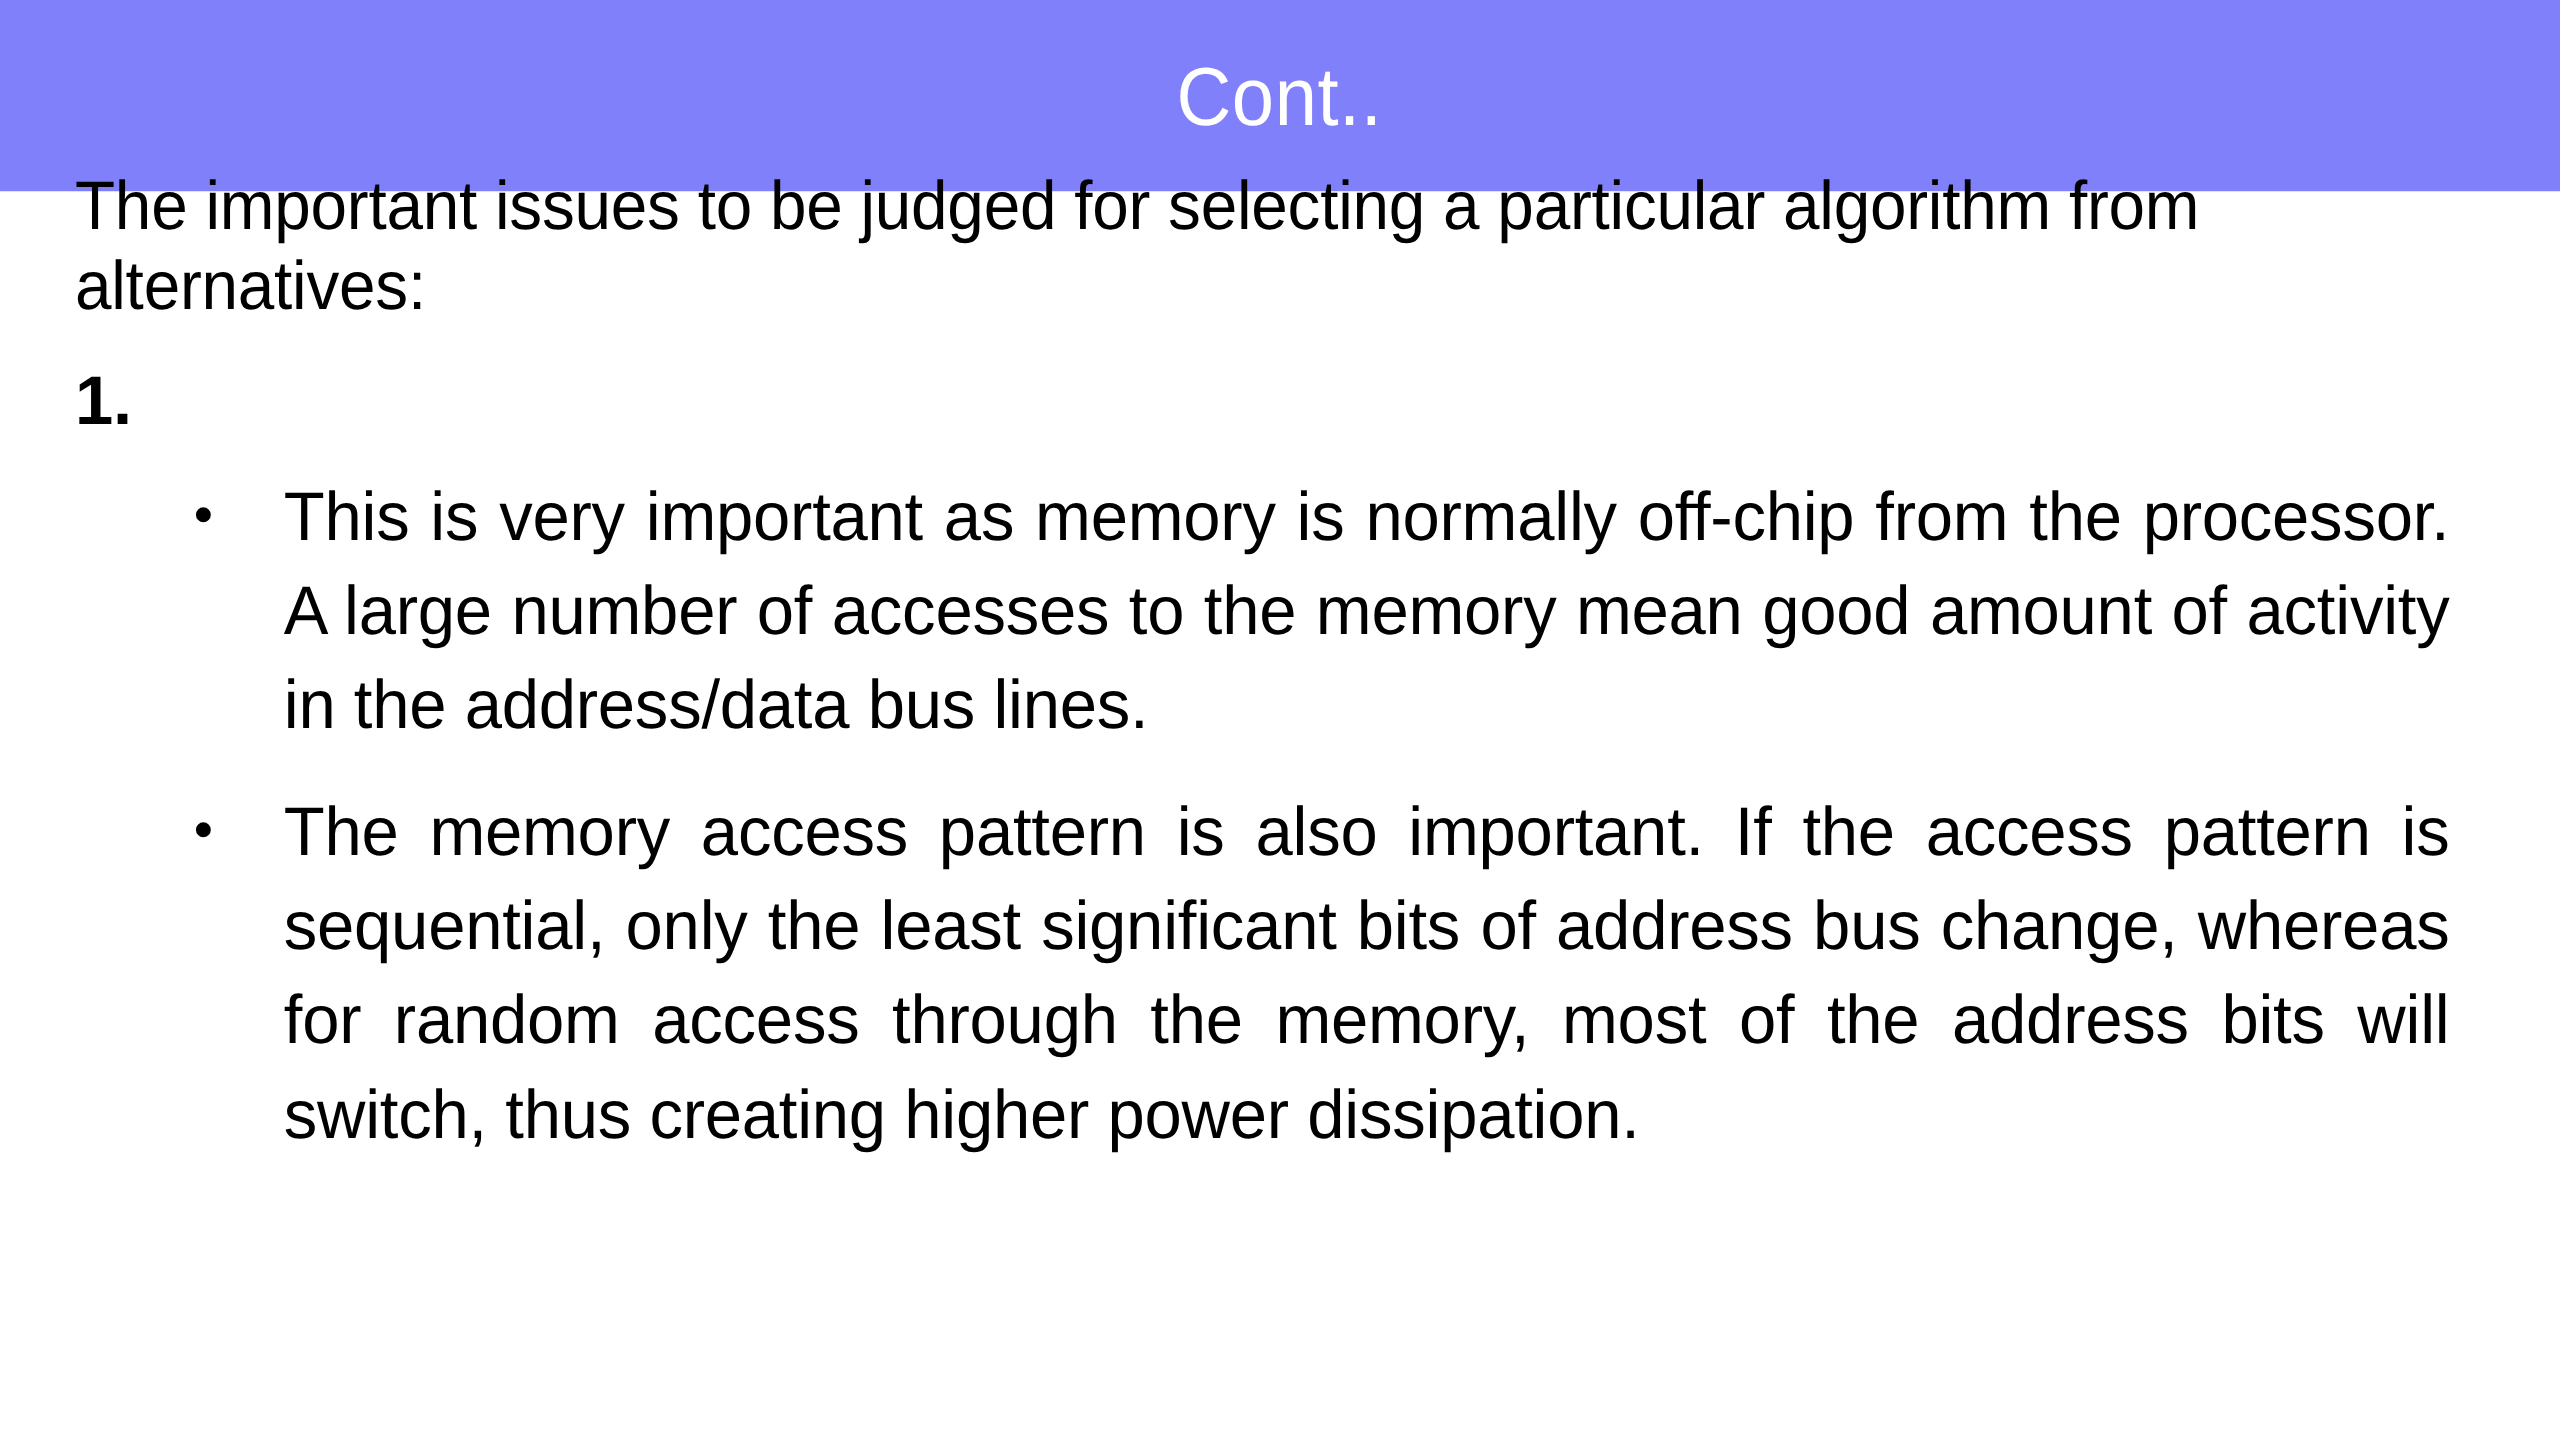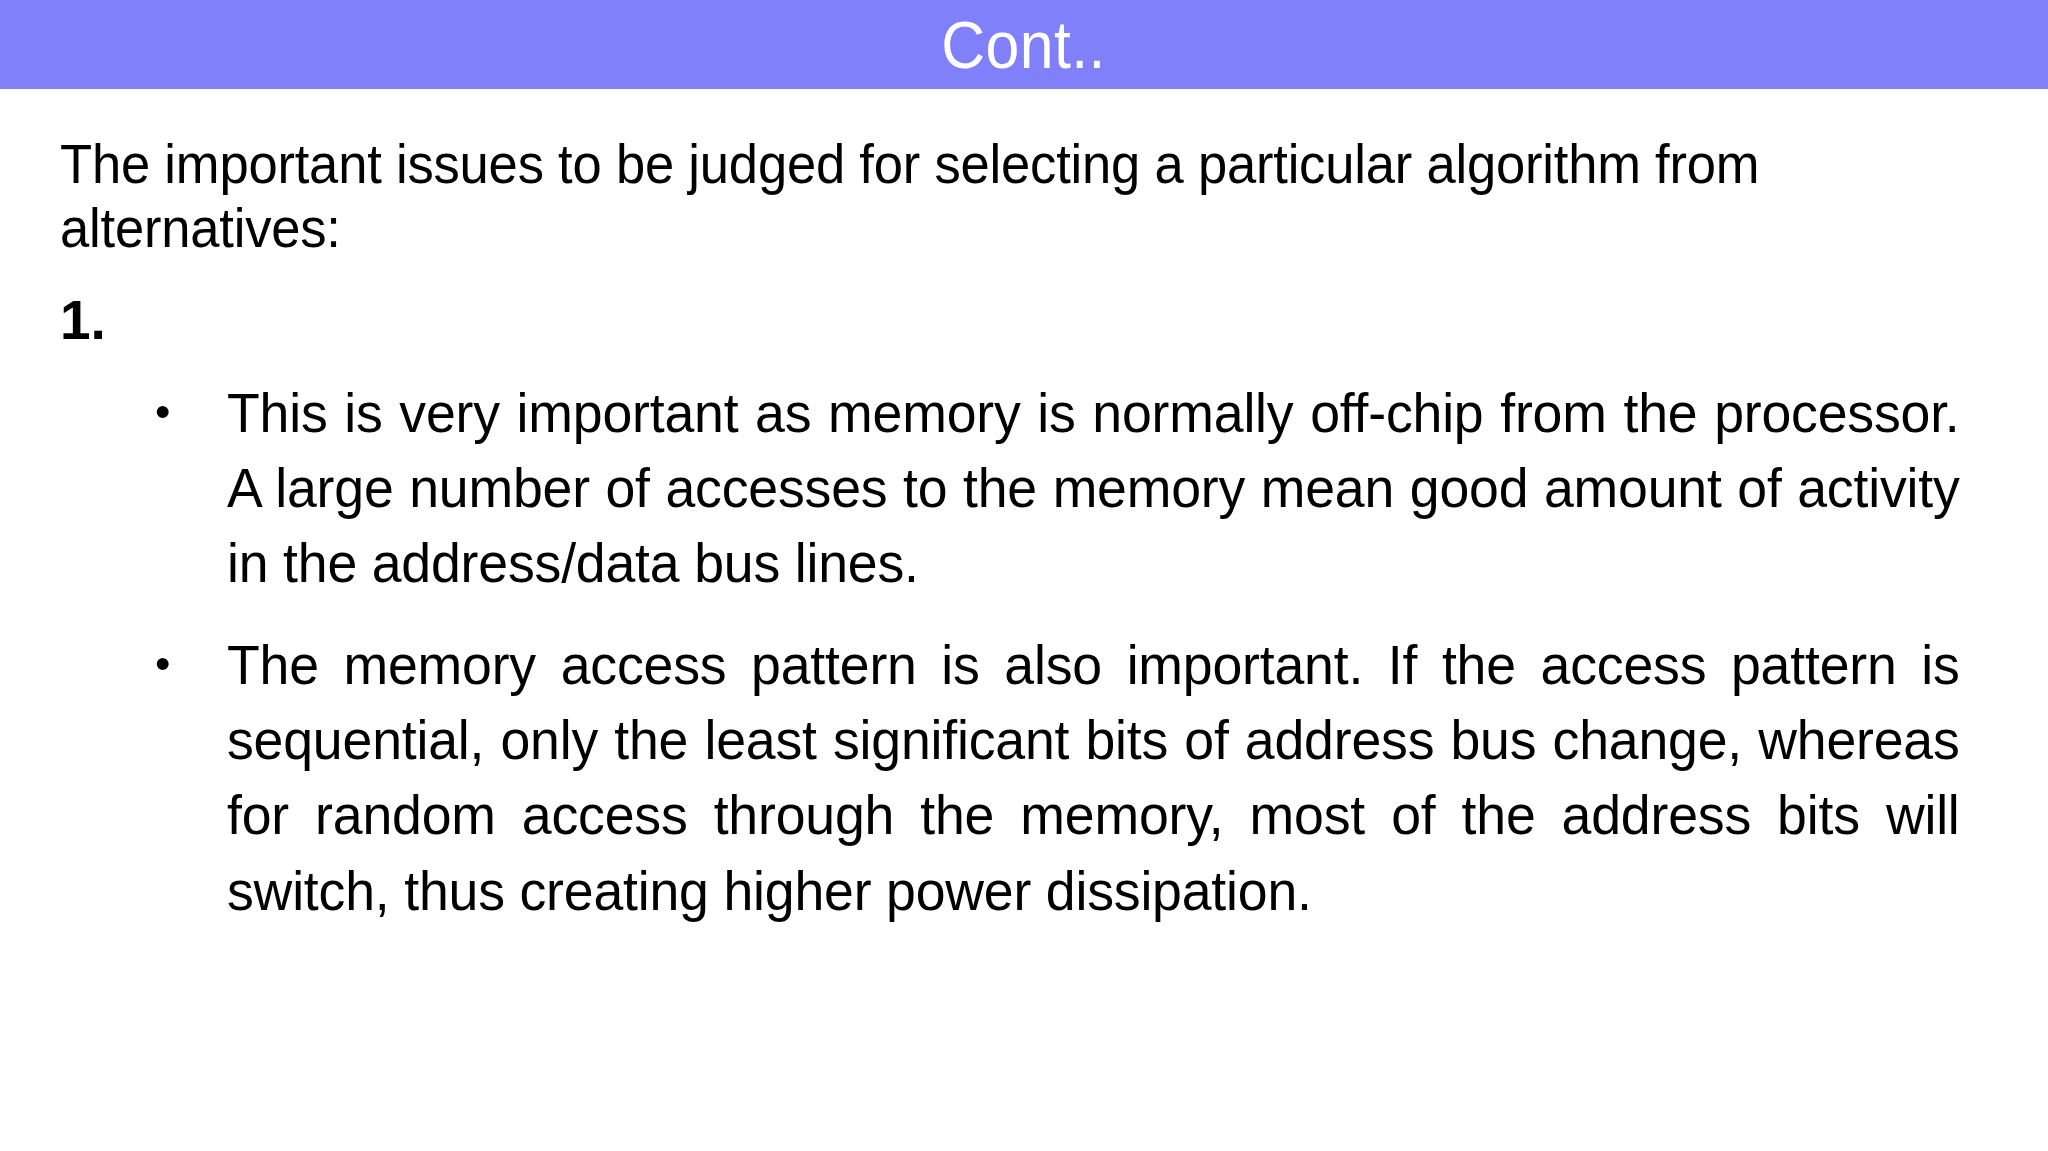--- a/index.html
+++ b/index.html
@@ -20,21 +20,21 @@
     height: 1151px;
     background: #ffffff;
     box-sizing: border-box;
   }
   
   .title-band {
     position: absolute;
     top: 0;
     left: 0;
     width: 2048px;
-    height: 89px;
+    height: 153px;
     background: #8080fa;
     display: flex;
     align-items: center;
     justify-content: center;
   }
   .title-text {
     color: #ffffff;
     font-size: 66px;
     font-weight: 400;
     line-height: 1;

